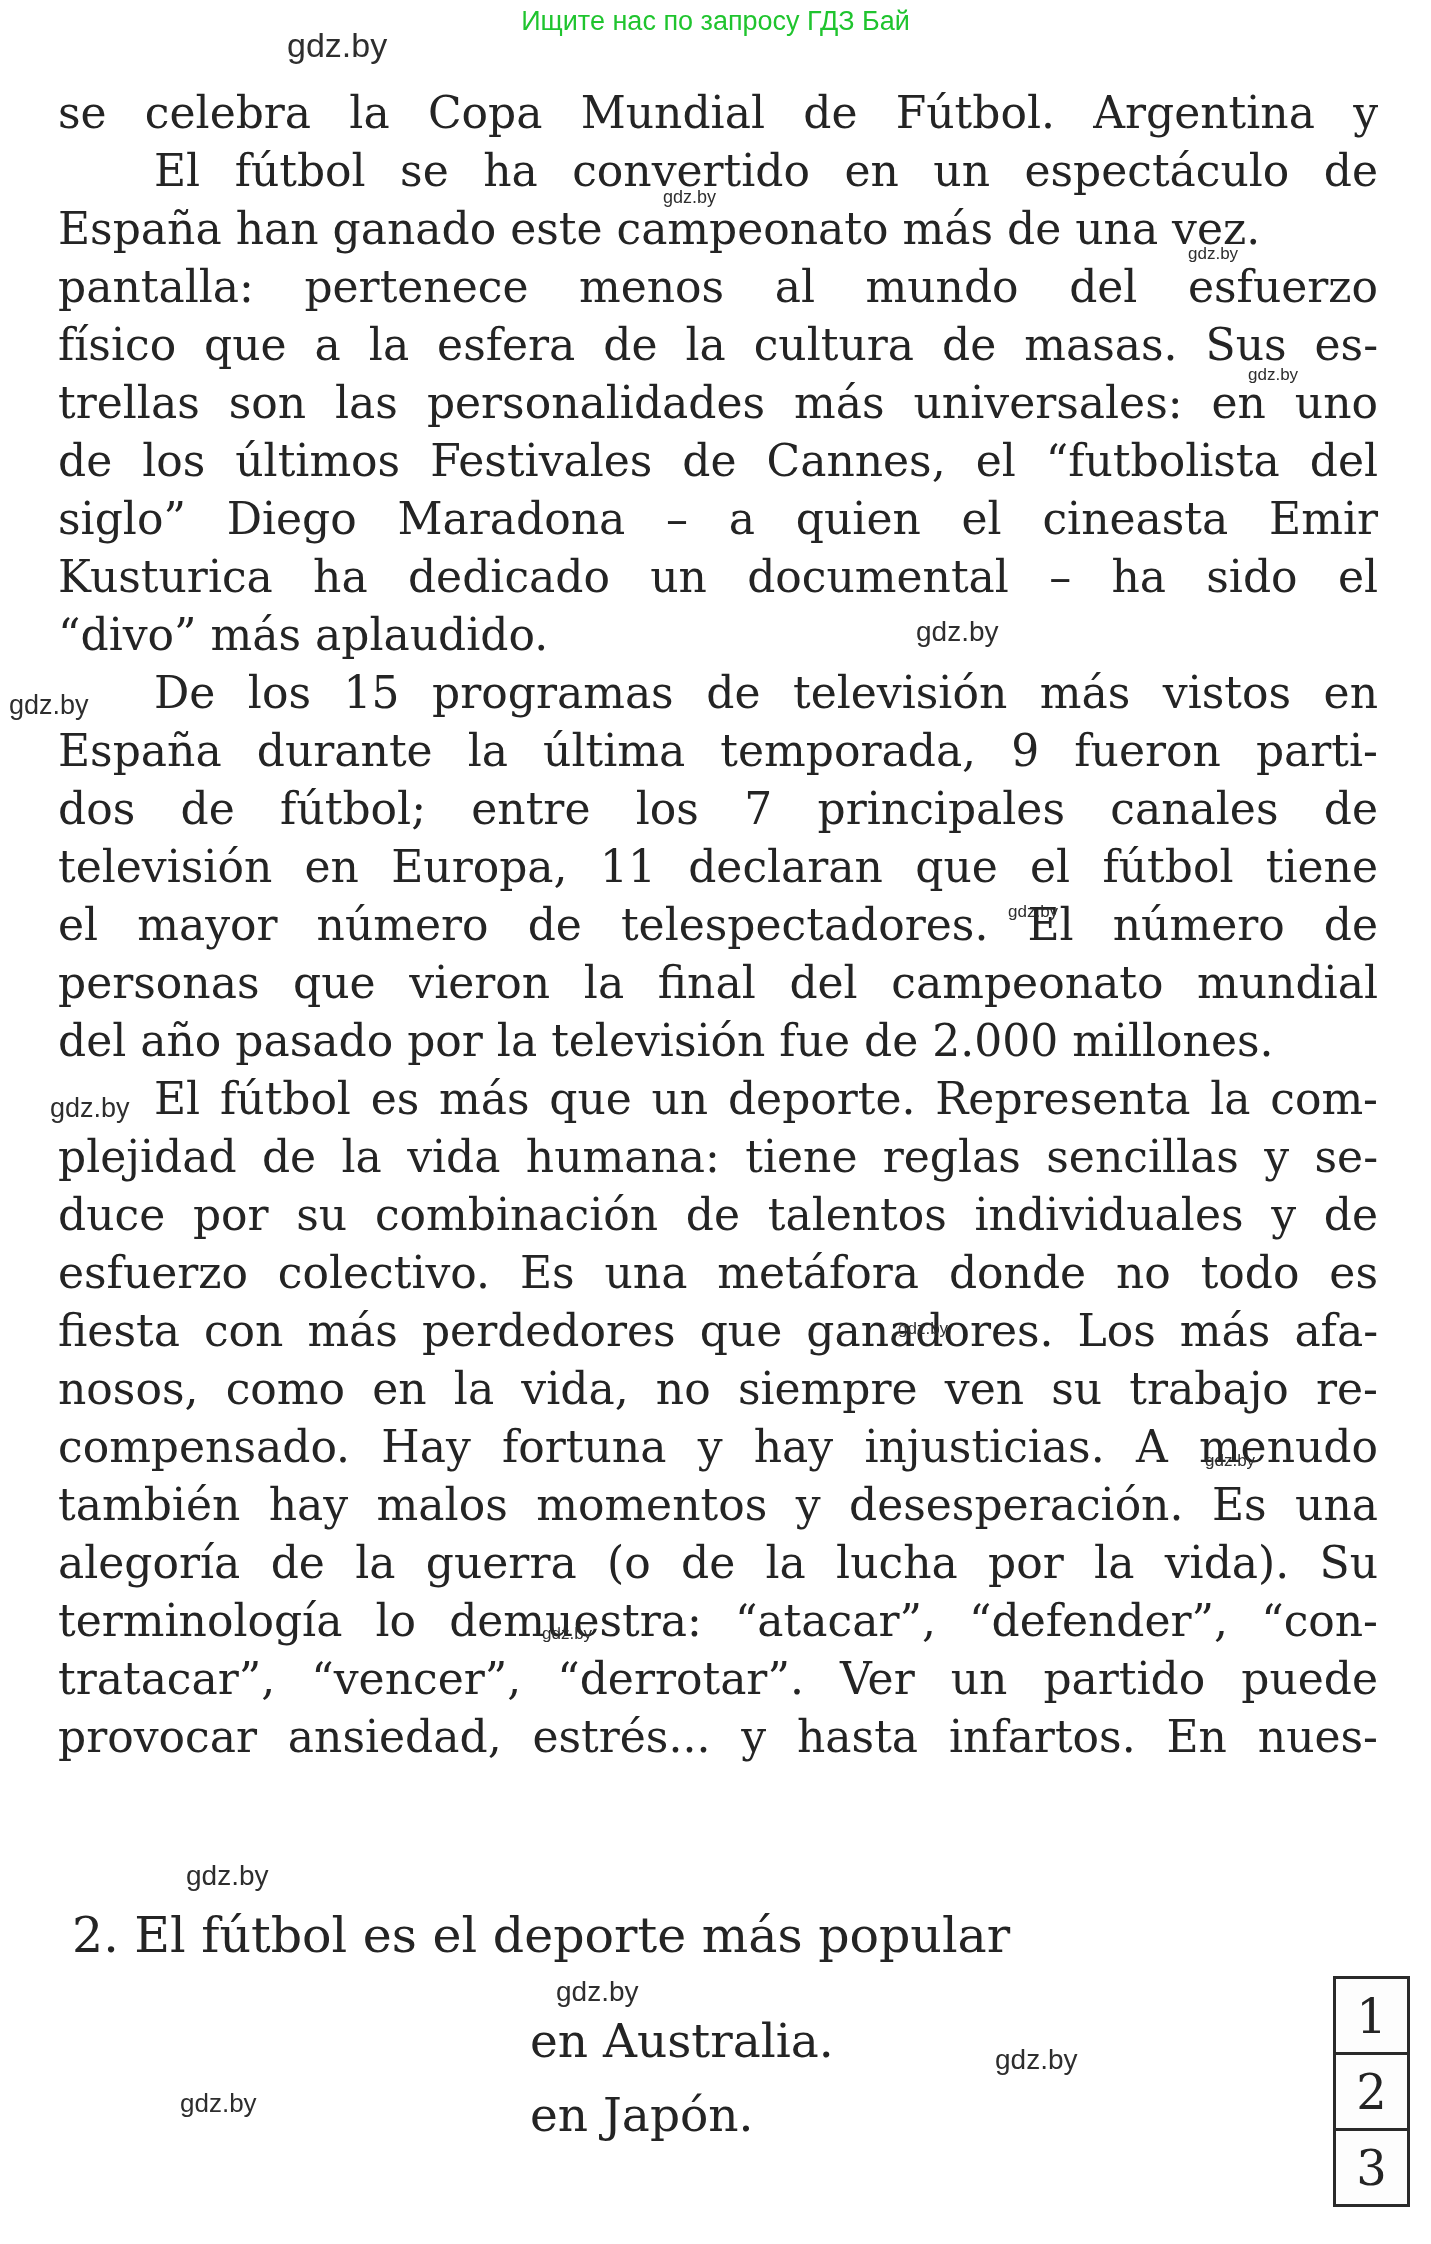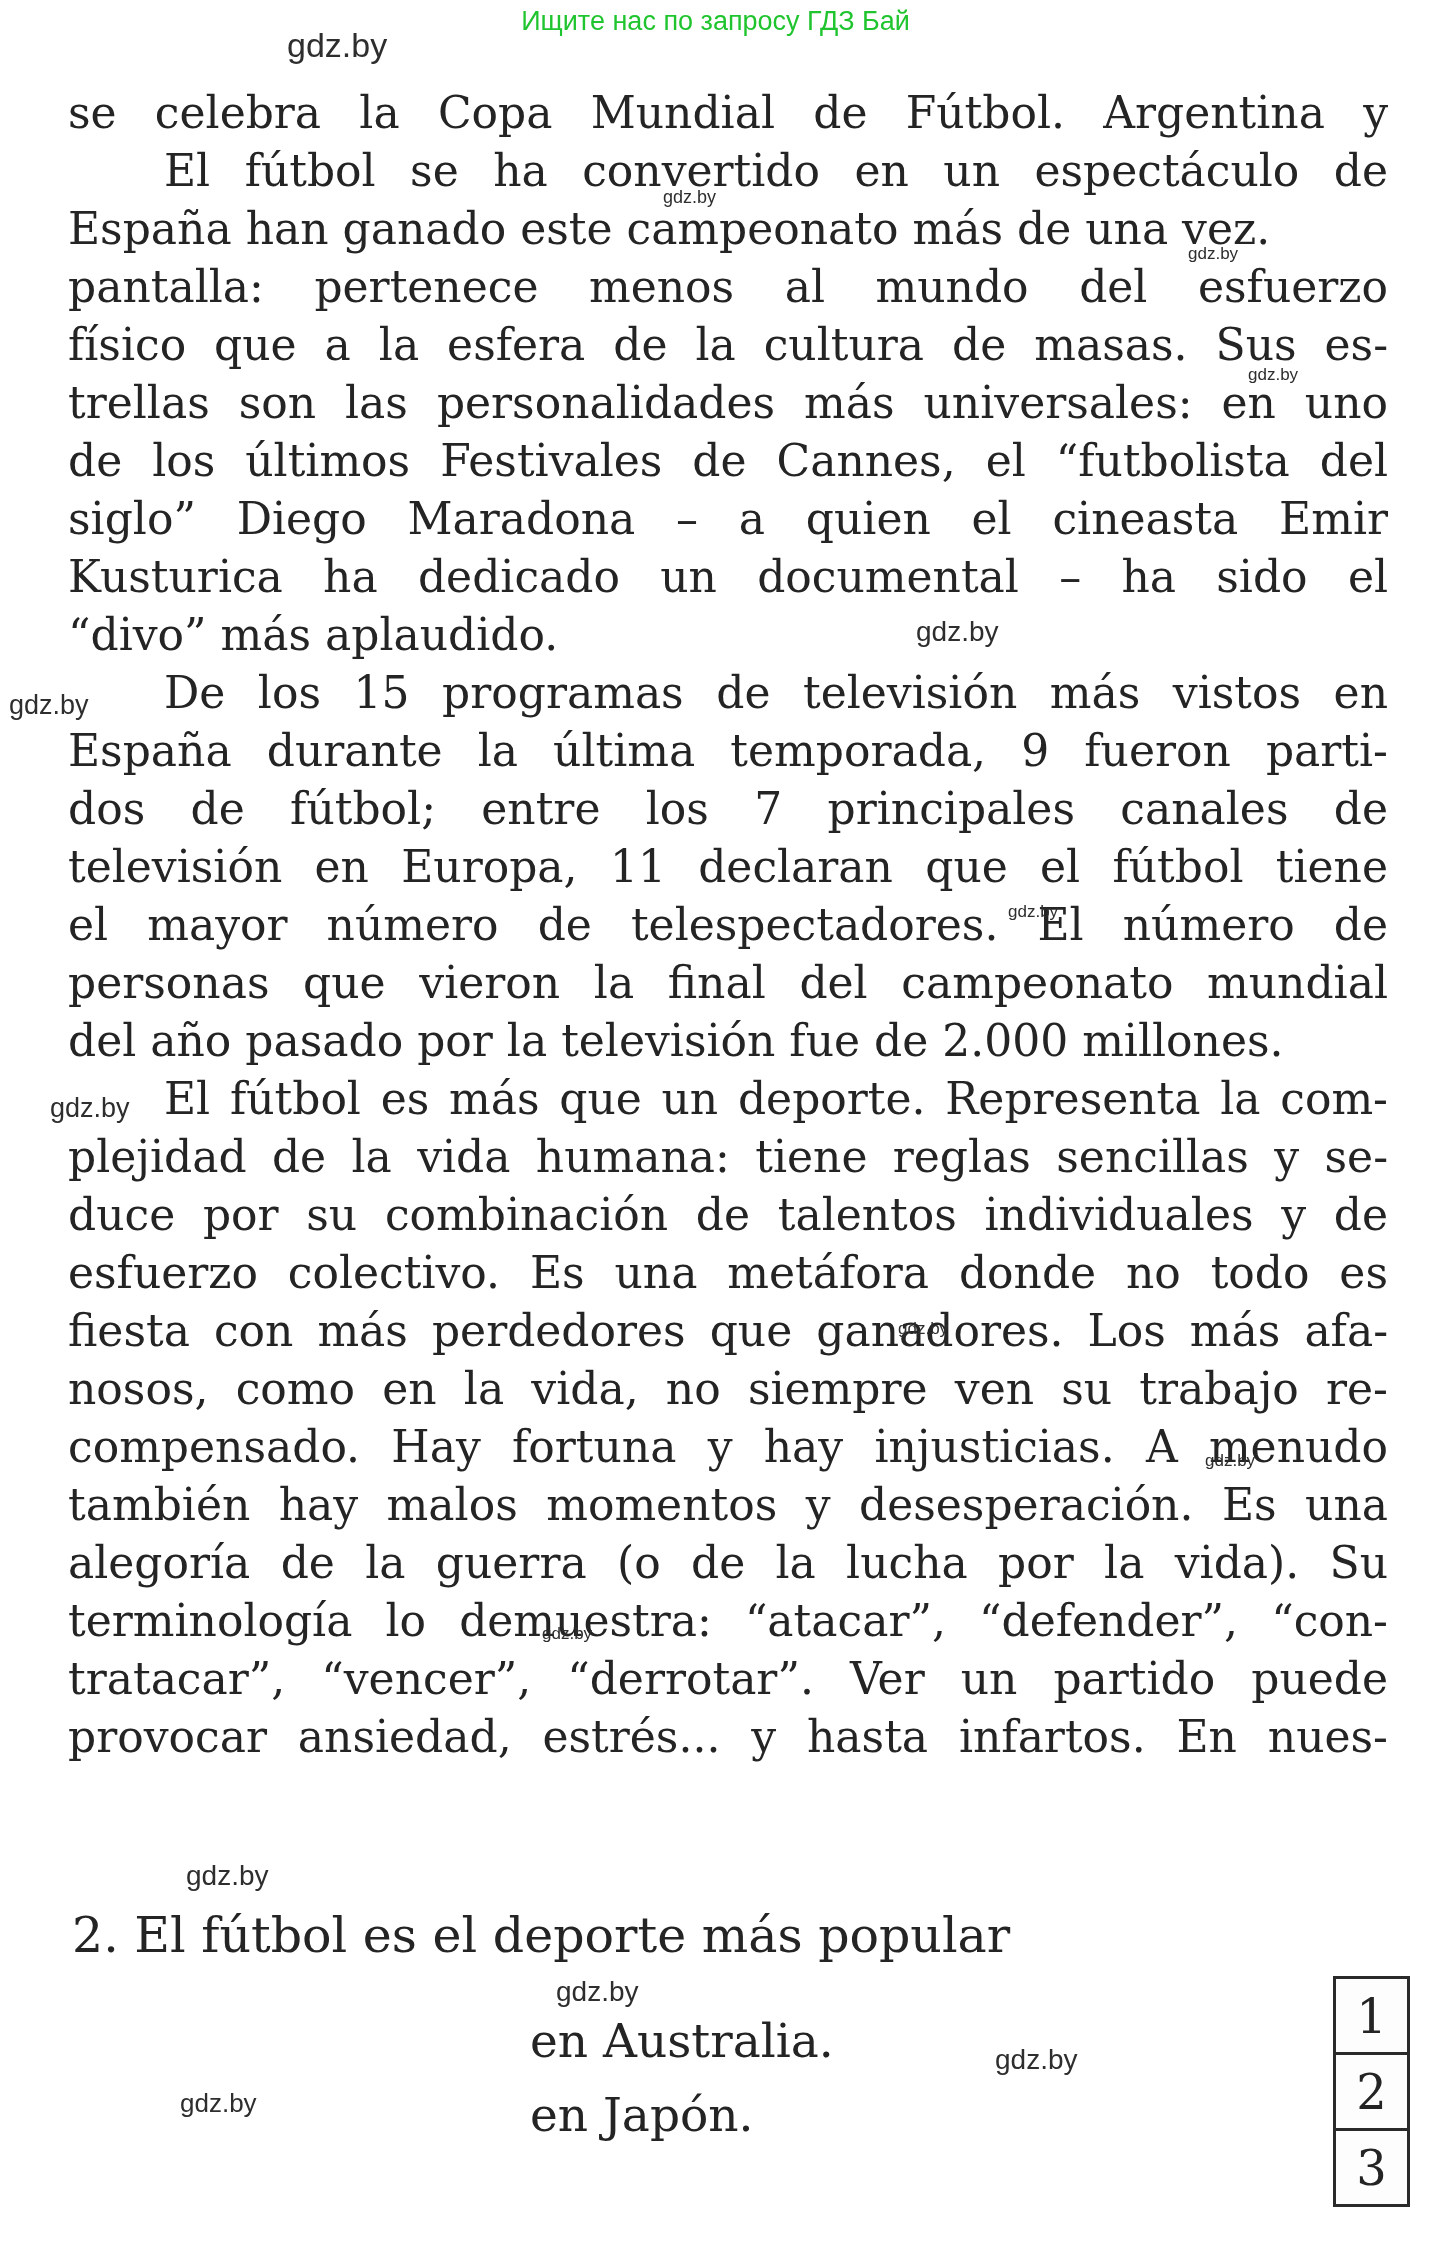--- a/index.html
+++ b/index.html
@@ -19,21 +19,21 @@
   }
   .watermark{
     position:absolute;
     font-family:"Liberation Sans", sans-serif;
     color:#2e2e2e;
     white-space:nowrap;
     line-height:1;
   }
   .article{
     position:absolute;
-    left:68px;top:84px;width:1320px;
+    left:58px;top:84px;width:1320px;
   }
   .tline{
     height:58px;line-height:58px;
     font-size:44px;
     text-align:justify;
     text-align-last:justify;
     white-space:normal;
   }
   .tline.end{text-align-last:left;}
   .tline.indent{text-indent:96px;}

